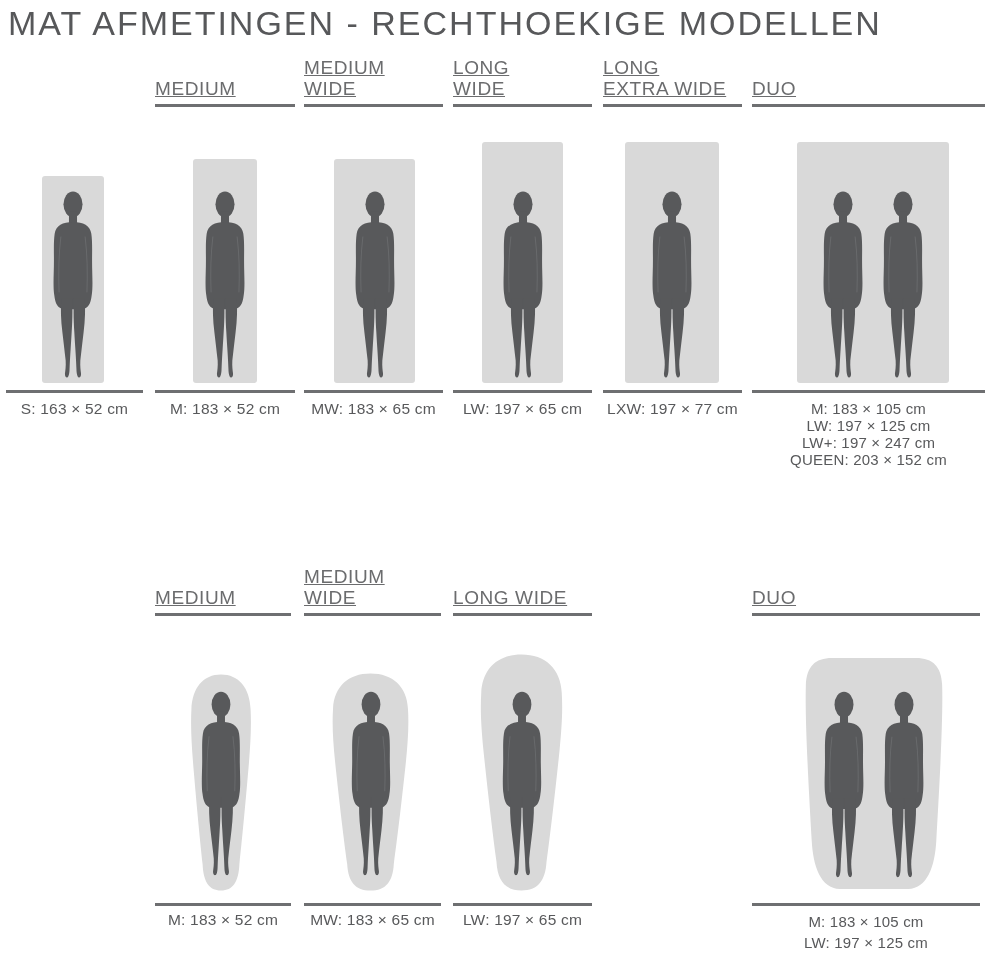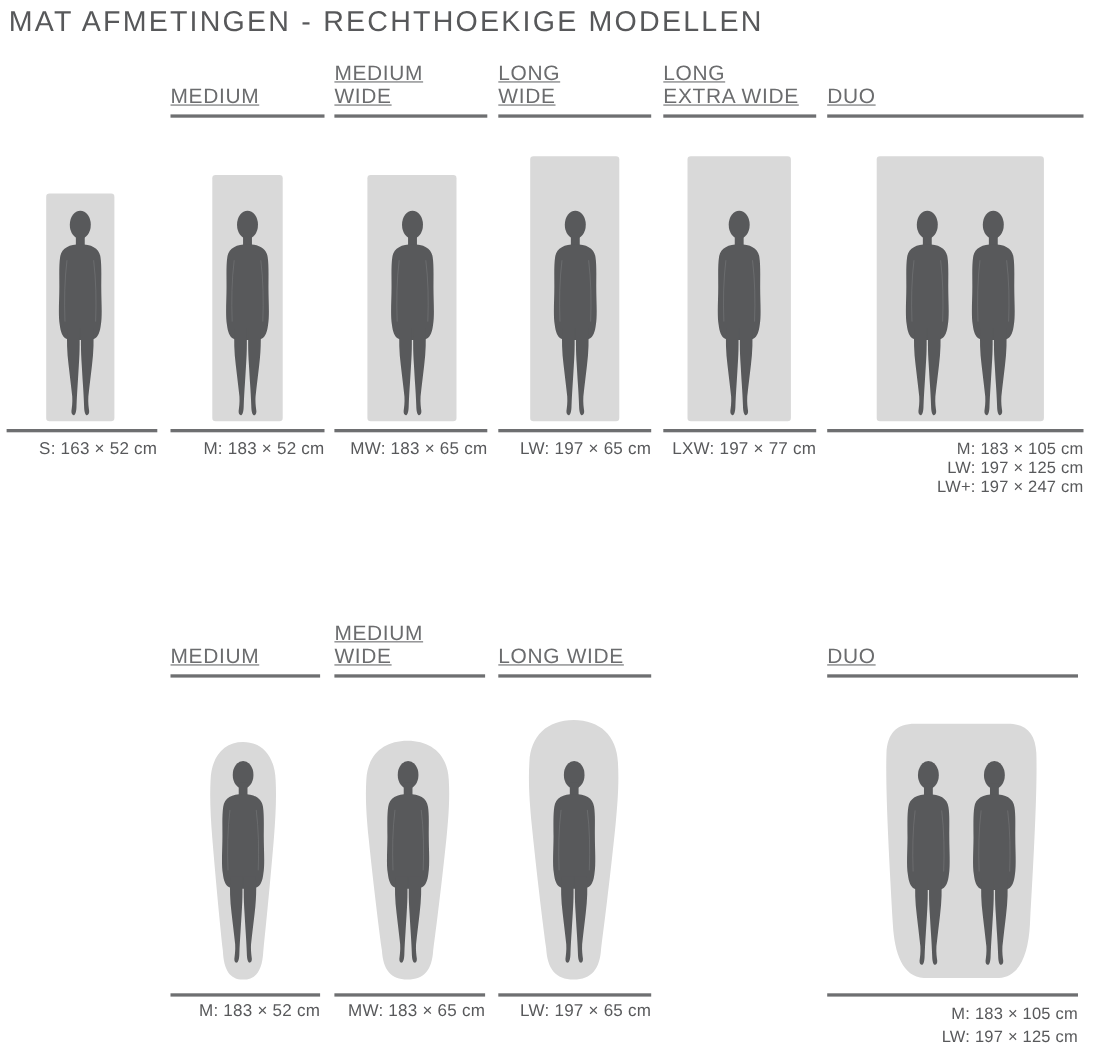--- a/index.html
+++ b/index.html
@@ -1,21 +1,21 @@
 <!DOCTYPE html>
 <html><head>
 <meta charset="utf-8">
 <style>
   html,body{margin:0;padding:0;background:#ffffff;}
   .page{
     position:relative;width:1000px;height:953px;background:#ffffff;
     font-family:"Liberation Sans",sans-serif;overflow:hidden;
   }
   .sec-title{
-    position:absolute;font-size:26px;letter-spacing:2px;color:#57585a;
+    position:absolute;font-size:34px;letter-spacing:2px;color:#57585a;
     white-space:nowrap;font-weight:400;text-align:right;
   }
   .col-h{
     position:absolute;height:48px;border-bottom:3px solid #6e6f71;
     display:flex;align-items:flex-end;
   }
   .col-h span{
     display:block;font-size:19px;letter-spacing:0.6px;color:#6b6c6e;
     line-height:21px;white-space:pre-line;padding-bottom:5px;text-decoration:underline;
   }
@@ -24,21 +24,21 @@
   }
   .cmat{position:absolute;}
   .contour-svg{position:absolute;left:0;top:0;width:100%;height:100%;display:block;}
   .person{position:absolute;left:50%;transform:translateX(-50%);bottom:2px;}
   .person.p-left{left:calc(50% - 30px);}
   .person.p-right{left:calc(50% + 30px);}
   .person.contour-fig{bottom:14px;}
   .person.duo-contour-fig{bottom:12px;}
   .rule{position:absolute;height:3px;background:#6e6f71;}
   .dim{
-    position:absolute;font-size:15.5px;color:#58595b;text-align:right;
+    position:absolute;font-size:15.5px;color:#58595b;text-align:center;
     letter-spacing:0.2px;white-space:nowrap;
   }
   .dim-multi div{font-size:15px;line-height:17px;white-space:nowrap;}
   .dim-multi2 div{font-size:15px;line-height:21px;white-space:nowrap;}
   .hidden-defs{position:absolute;width:0;height:0;overflow:hidden;}
 </style>
 </head>
 <body>
 
 <div class="page">
@@ -122,20 +122,21 @@
 
   <div class="dim" style="left:6px;width:137px;top:400px;">S: 163 × 52 cm</div>
   <div class="dim" style="left:155px;width:140px;top:400px;">M: 183 × 52 cm</div>
   <div class="dim" style="left:304px;width:139px;top:400px;">MW: 183 × 65 cm</div>
   <div class="dim" style="left:453px;width:139px;top:400px;">LW: 197 × 65 cm</div>
   <div class="dim" style="left:603px;width:139px;top:400px;">LXW: 197 × 77 cm</div>
   <div class="dim dim-multi" style="left:752px;width:233px;top:400px;">
     <div>M: 183 × 105 cm</div>
     <div>LW: 197 × 125 cm</div>
     <div>LW+: 197 × 247 cm</div>
+    <div>QUEEN: 203 × 152 cm</div>
   </div>
 
 
   <div class="col-h" style="left:155px;width:136px;top:565px;">
     <span>MEDIUM</span>
     </div>
   <div class="col-h" style="left:304px;width:137px;top:565px;">
     <span>MEDIUM
 WIDE</span>
     </div>

